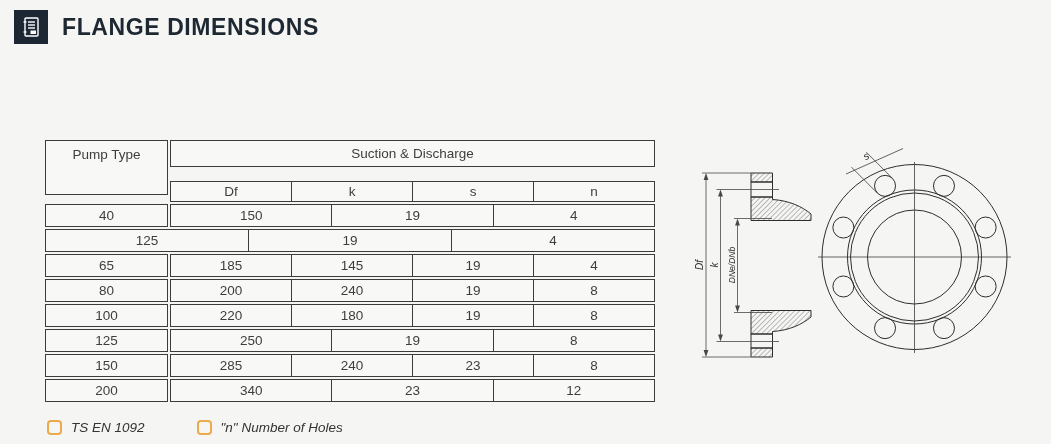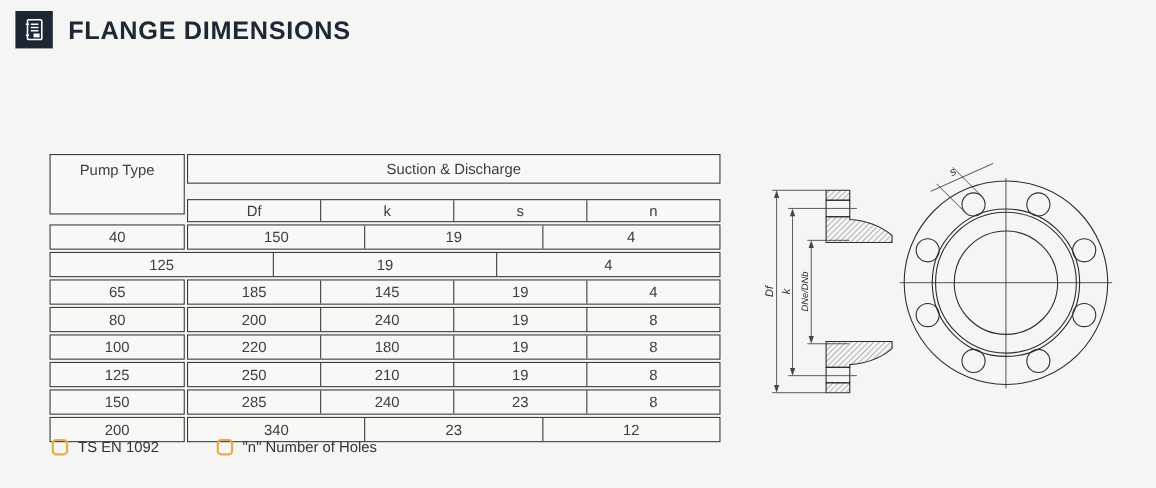--- a/index.html
+++ b/index.html
@@ -49,21 +49,21 @@
     width:123px;flex:none;display:flex;align-items:center;justify-content:center;
   }
   .body-row .grp{flex:1;display:flex;padding:0;}
   .body-row .grp .gc{
     flex:1;display:flex;align-items:center;justify-content:center;
     border-left:1px solid #3c3c3c;font-size:13.5px;
   }
   .body-row .grp .gc:first-child{border-left:none;}
 
   
-  .footnotes{position:absolute;left:47px;top:399px;display:flex;gap:0;}
+  .footnotes{position:absolute;left:47px;top:420px;display:flex;gap:0;font-style:italic;}
   .fnote{display:flex;align-items:center;}
   .fnote + .fnote{margin-left:52px;}
   .bullet{
     width:11px;height:11px;border:2px solid #ebAa4b;border-radius:4px;
     background:transparent;flex:none;
   }
   .fnote .lbl{margin-left:9px;font-size:13.5px;color:#333;white-space:nowrap;}
 
   
   .drawing{position:absolute;left:690px;top:143px;}
@@ -141,21 +141,20 @@
         <div class="gc">220</div>
         <div class="gc">180</div>
         <div class="gc">19</div>
         <div class="gc">8</div>
       </div>
     </div>
     <div class="body-row">
       <div class="cellbox c0">125</div>
       <div class="cellbox grp">
         <div class="gc">250</div>
-        <div class="gc">210</div>
         <div class="gc">19</div>
         <div class="gc">8</div>
       </div>
     </div>
     <div class="body-row">
       <div class="cellbox c0">150</div>
       <div class="cellbox grp">
         <div class="gc">285</div>
         <div class="gc">240</div>
         <div class="gc">23</div>

